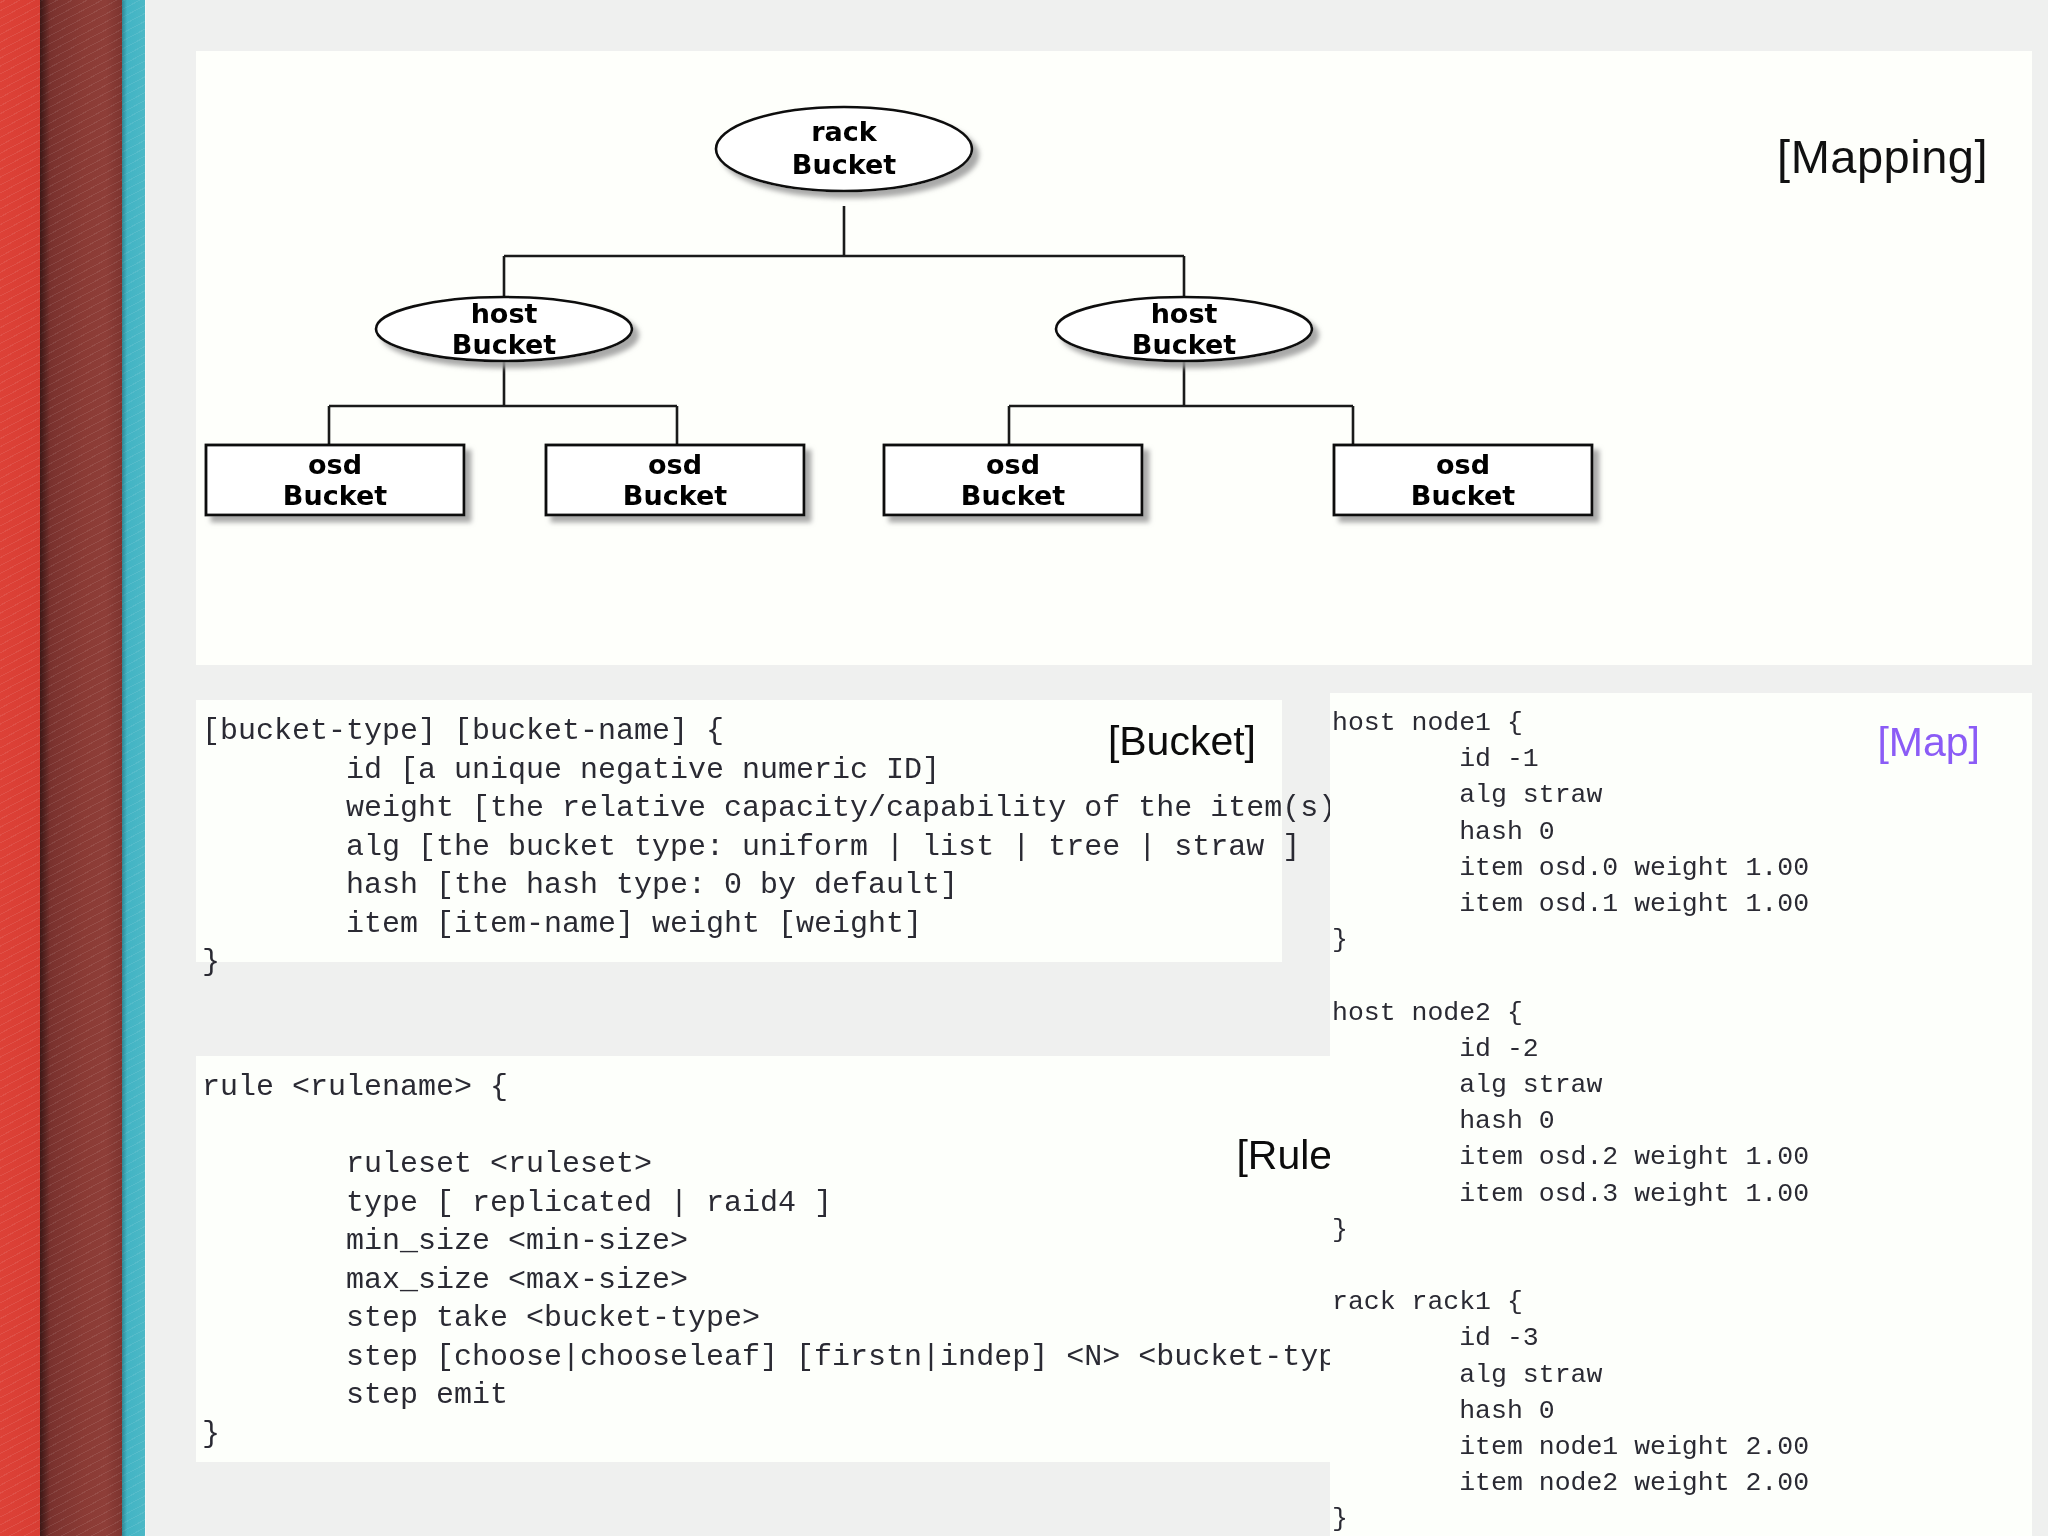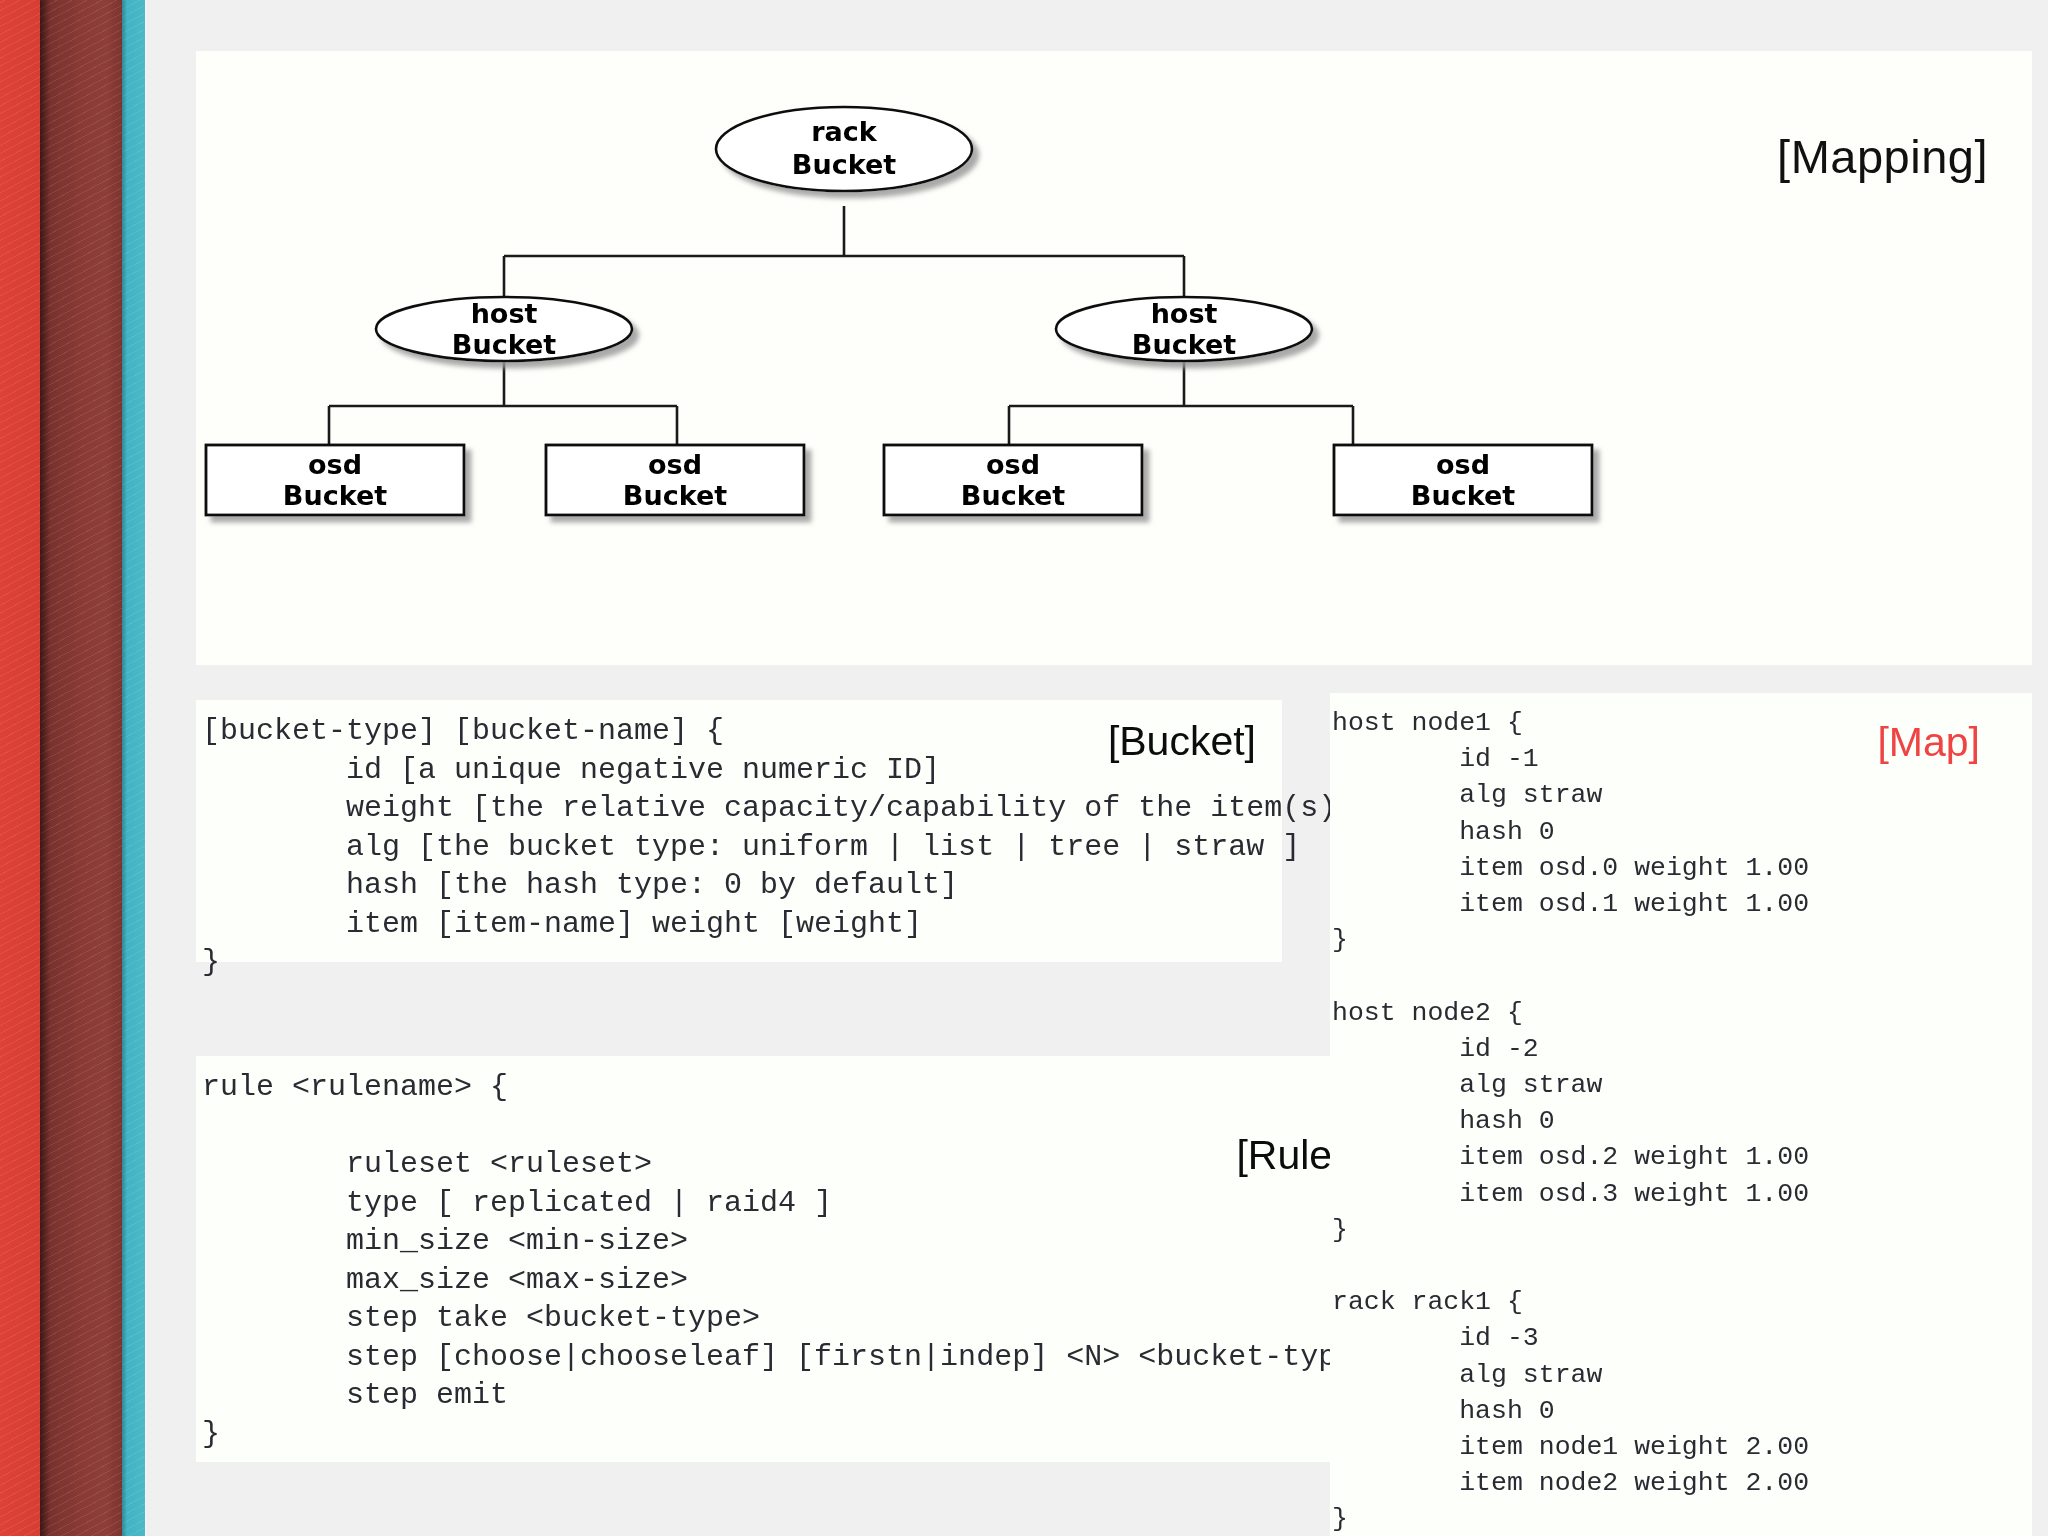--- a/index.html
+++ b/index.html
@@ -51,21 +51,21 @@
     position:absolute;right:26px;top:18px;font-size:41px;color:#0c0c0c;
   }
   
   #rules-card{left:196px;top:1056px;width:1198px;height:406px;}
   #rules-label{
     position:absolute;right:30px;top:76px;font-size:41px;color:#0c0c0c;text-align:right;
   }
   
   #map-card{left:1330px;top:693px;width:702px;height:843px;}
   #map-label{
-    position:absolute;right:52px;top:26px;font-size:41px;color:#ef4444;
+    position:absolute;right:52px;top:26px;font-size:41px;color:#8b5cf6;
   }
 
   
   pre.code{
     margin:0;
     font-family:"Liberation Mono","DejaVu Sans Mono",monospace;
     font-size:30px;
     line-height:38.5px;
     color:#2a2a33;
     white-space:pre;

